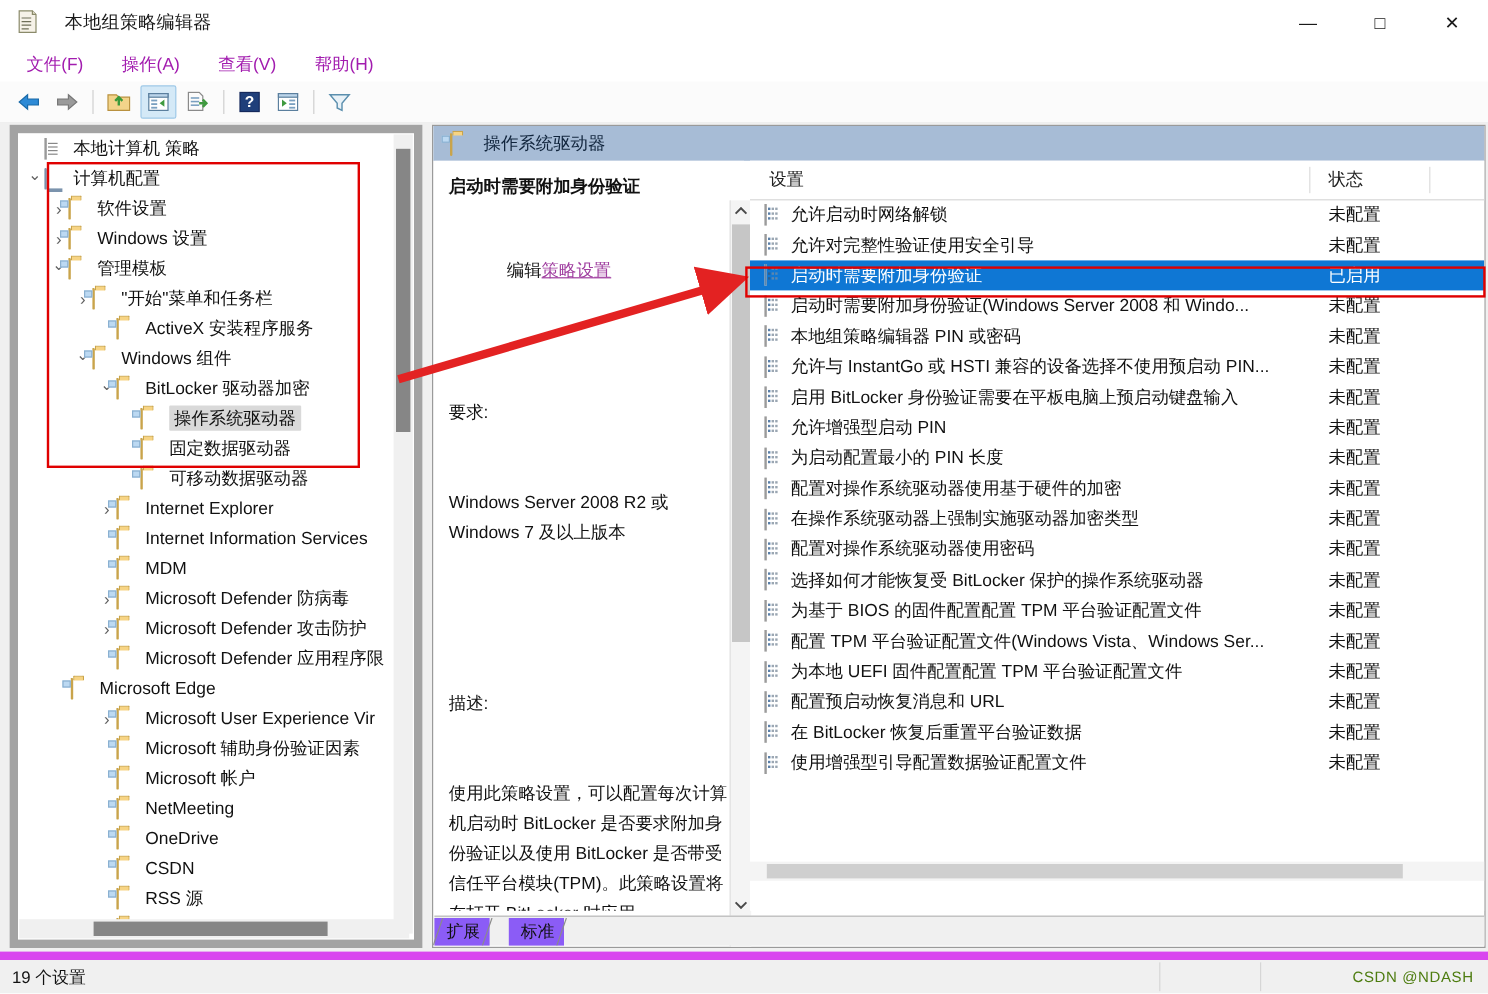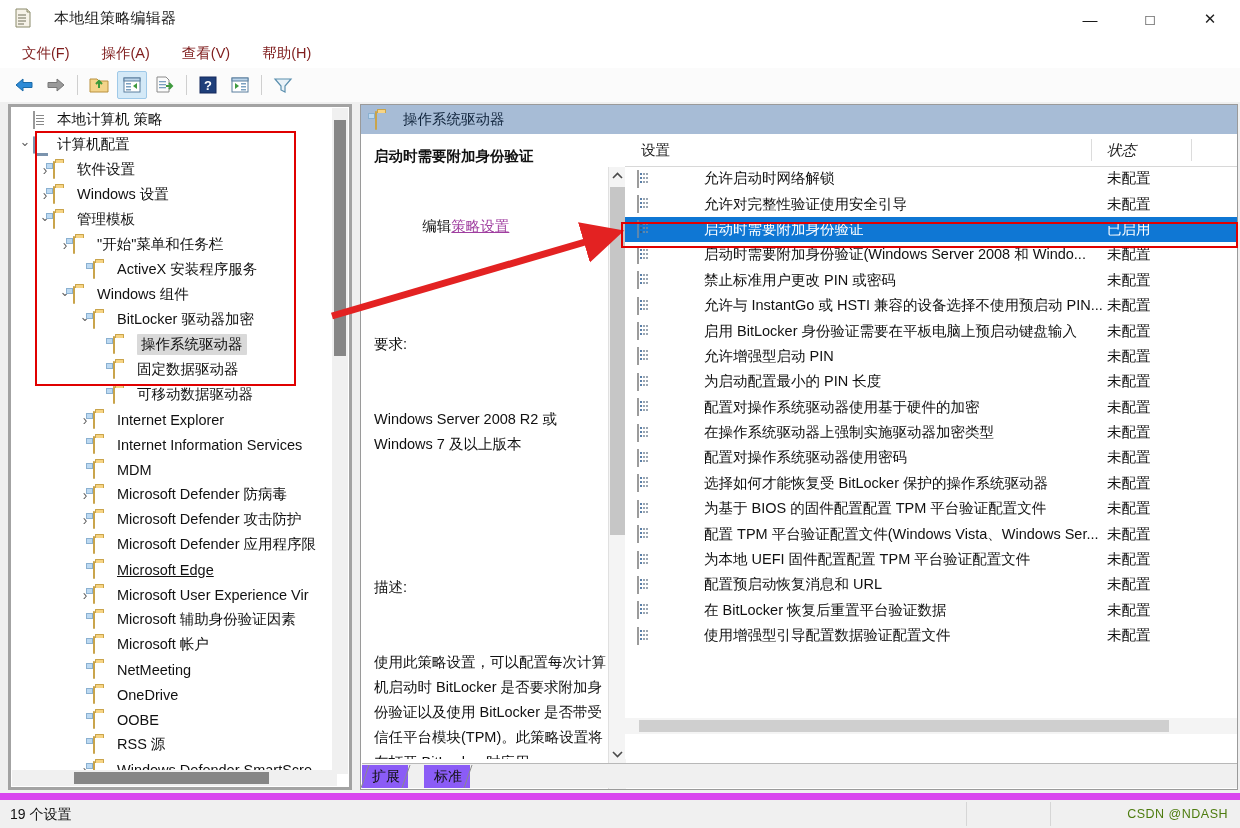--- a/index.html
+++ b/index.html
@@ -15,36 +15,36 @@
   .titlebar{position:absolute;left:0;top:0;width:1240px;height:38px;background:#ffffff;}
   .title-left{position:absolute;left:14px;top:8px;display:flex;align-items:center;gap:22px;}
   .title-icon{width:18px;height:20px;position:relative;}
   .title-text{font-size:15px;color:#1a1a1a;letter-spacing:.3px;}
   .wincontrols{position:absolute;right:0;top:0;height:38px;display:flex;}
   .wc{width:60px;height:38px;display:flex;align-items:center;justify-content:center;font-size:15px;color:#1a1a1a;}
 
   
   .menubar{position:absolute;left:0;top:38px;width:1240px;height:30px;background:#ffffff;}
   .menu-items{position:absolute;left:16px;top:0;height:30px;display:flex;gap:20px;align-items:center;}
-  .menu-item{font-size:14.5px;color:#7f1d1d;padding:2px 6px;cursor:default;}
+  .menu-item{font-size:14.5px;color:#a21caf;padding:2px 6px;cursor:default;}
 
   
   .toolbar{position:absolute;left:0;top:68px;width:1240px;height:34px;background:#fbfbfb;
            border-bottom:1px solid #e3e3e3;display:flex;align-items:center;}
   .tb-btn{width:28px;height:26px;margin:0 2px;display:flex;align-items:center;justify-content:center;border-radius:2px;}
   .tb-btn.active{background:#d4e9f7;border:1px solid #9fc9e8;}
   .tb-sep{width:1px;height:20px;background:#cfcfcf;margin:0 5px;}
   .tb-pad{width:8px;}
 
   
   .content{position:absolute;left:0;top:102px;width:1240px;height:698px;background:#f0f0f0;}
 
   
   .tree-panel{position:absolute;left:8px;top:2px;width:344px;height:686px;
-              background:#ffffff;border:3px solid #a3a3a3;box-sizing:border-box;overflow:hidden;}
+              background:#ffffff;border:7px solid #a3a3a3;box-sizing:border-box;overflow:hidden;}
   .tree-body{position:absolute;left:0;top:0;width:326px;height:668px;overflow:hidden;}
   .tree-row{height:25px;display:flex;align-items:center;white-space:nowrap;font-size:14.5px;color:#111;}
   .tree-row.sel .tlabel{background:#d9d9d9;padding:1px 4px;border-radius:1px;}
   .chev{width:16px;height:25px;display:flex;align-items:center;justify-content:center;
         font-size:10px;color:#606060;flex:0 0 16px;}
   .chev.open::before{content:"⌄";position:relative;top:-3px;font-size:13px;}
   .chev.closed::before{content:"›";font-size:14px;}
   .ficon{width:18px;height:16px;flex:0 0 18px;margin-right:6px;position:relative;}
   .folder{width:17px;height:14px;background:linear-gradient(#fde8b0,#f7d484);
           border:1px solid #c9a44b;border-radius:1px 2px 2px 2px;position:relative;box-sizing:border-box;}
@@ -94,24 +94,24 @@
        padding:0 8px 0 10px;background:#8b5cf6;}
   .tab .sl{position:absolute;top:0;width:10px;height:23px;}
   .tab.t1{left:0;}
   .tab.t2{left:62px;}
 
   
   .list-pane{position:absolute;left:264px;top:29px;width:612px;height:625px;background:#ffffff;}
   .list-head{position:absolute;left:0;top:0;width:612px;height:32px;background:#ffffff;border-bottom:1px solid #d8d8d8;}
   .lh-cell{position:absolute;top:0;height:32px;line-height:32px;font-size:14.5px;color:#222;}
   .lh-c1{left:16px;}
-  .lh-c2{left:482px;font-style:italic;}
+  .lh-c2{left:482px;}
   .lh-div{position:absolute;top:5px;width:1px;height:22px;background:#dcdcdc;}
   .list-rows{position:absolute;left:0;top:32px;width:612px;height:562px;overflow:hidden;}
-  .lrow{height:25.4px;display:flex;align-items:center;position:relative;font-size:14.5px;color:#111;gap:45px;}
+  .lrow{height:25.4px;display:flex;align-items:center;position:relative;font-size:14.5px;color:#111;}
   .lrow .lic{width:14px;height:16px;margin-left:12px;margin-right:8px;flex:0 0 14px;position:relative;}
   .policy-icon{width:13px;height:16px;background:#fdfdfd;border:1px solid #9b9b9b;position:relative;box-sizing:border-box;}
   .policy-icon i{position:absolute;left:2px;top:2px;width:2px;height:2px;background:#5a7fa8;
     box-shadow:0 4px 0 #5a7fa8,0 8px 0 #5a7fa8, 3px 0 0 #9aa6b2,3px 4px 0 #9aa6b2,3px 8px 0 #9aa6b2,
                6px 0 0 #9aa6b2,6px 4px 0 #9aa6b2,6px 8px 0 #9aa6b2;}
   .lname{flex:1;overflow:hidden;white-space:nowrap;text-overflow:ellipsis;padding-right:10px;}
   .lstate{position:absolute;left:482px;white-space:nowrap;}
   .lrow.selected{background:#0f77d4;color:#ffffff;}
   .lrow.selected .policy-icon{background:#cfe3f5;border-color:#5c87ae;}
   .lrow.selected .policy-icon i{background:#2a5f92;box-shadow:0 4px 0 #2a5f92,0 8px 0 #2a5f92,
@@ -330,21 +330,21 @@
             <div class="tree-row" style="padding-left: 66px; align-items: center;">
               <span class="chev closed"></span>
               <span class="ficon"><span class="folder"></span></span>
               <span class="tlabel">Microsoft Defender 攻击防护</span>
             </div>
             <div class="tree-row" style="padding-left: 66px;">
               <span class="chev"></span>
               <span class="ficon"><span class="folder"></span></span>
               <span class="tlabel">Microsoft Defender 应用程序限</span>
             </div>
-            <div class="tree-row" style="padding-left: 66px; text-decoration: underline;">
+            <div class="tree-row" style="padding-left: 28px;">
               <span class="chev"></span>
               <span class="ficon"><span class="folder"></span></span>
               <span class="tlabel">Microsoft Edge</span>
             </div>
             <div class="tree-row" style="padding-left: 66px;">
               <span class="chev closed"></span>
               <span class="ficon"><span class="folder"></span></span>
               <span class="tlabel">Microsoft User Experience Vir</span>
             </div>
             <div class="tree-row" style="padding-left: 66px;">
@@ -363,21 +363,21 @@
               <span class="tlabel">NetMeeting</span>
             </div>
             <div class="tree-row" style="padding-left: 66px;">
               <span class="chev"></span>
               <span class="ficon"><span class="folder"></span></span>
               <span class="tlabel">OneDrive</span>
             </div>
             <div class="tree-row" style="padding-left: 66px;">
               <span class="chev"></span>
               <span class="ficon"><span class="folder"></span></span>
-              <span class="tlabel">OOBE</span>
+              <span class="tlabel">CSDN</span>
             </div>
             <div class="tree-row" style="padding-left: 66px;">
               <span class="chev"></span>
               <span class="ficon"><span class="folder"></span></span>
               <span class="tlabel">RSS 源</span>
             </div>
             <div class="tree-row" style="padding-left: 66px;">
               <span class="chev closed"></span>
               <span class="ficon"><span class="folder"></span></span>
               <span class="tlabel">Windows Defender SmartScre</span>
@@ -455,21 +455,21 @@
               <span class="lname">启动时需要附加身份验证</span>
               <span class="lstate">已启用</span>
             </div>
             <div class="lrow">
               <span class="lic"><span class="policy-icon"><i></i></span></span>
               <span class="lname">启动时需要附加身份验证(Windows Server 2008 和 Windo...</span>
               <span class="lstate">未配置</span>
             </div>
             <div class="lrow">
               <span class="lic"><span class="policy-icon"><i></i></span></span>
-              <span class="lname">禁止标准用户更改 PIN 或密码</span>
+              <span class="lname">本地组策略编辑器 PIN 或密码</span>
               <span class="lstate">未配置</span>
             </div>
             <div class="lrow">
               <span class="lic"><span class="policy-icon"><i></i></span></span>
               <span class="lname">允许与 InstantGo 或 HSTI 兼容的设备选择不使用预启动 PIN...</span>
               <span class="lstate">未配置</span>
             </div>
             <div class="lrow">
               <span class="lic"><span class="policy-icon"><i></i></span></span>
               <span class="lname">启用 BitLocker 身份验证需要在平板电脑上预启动键盘输入</span>

